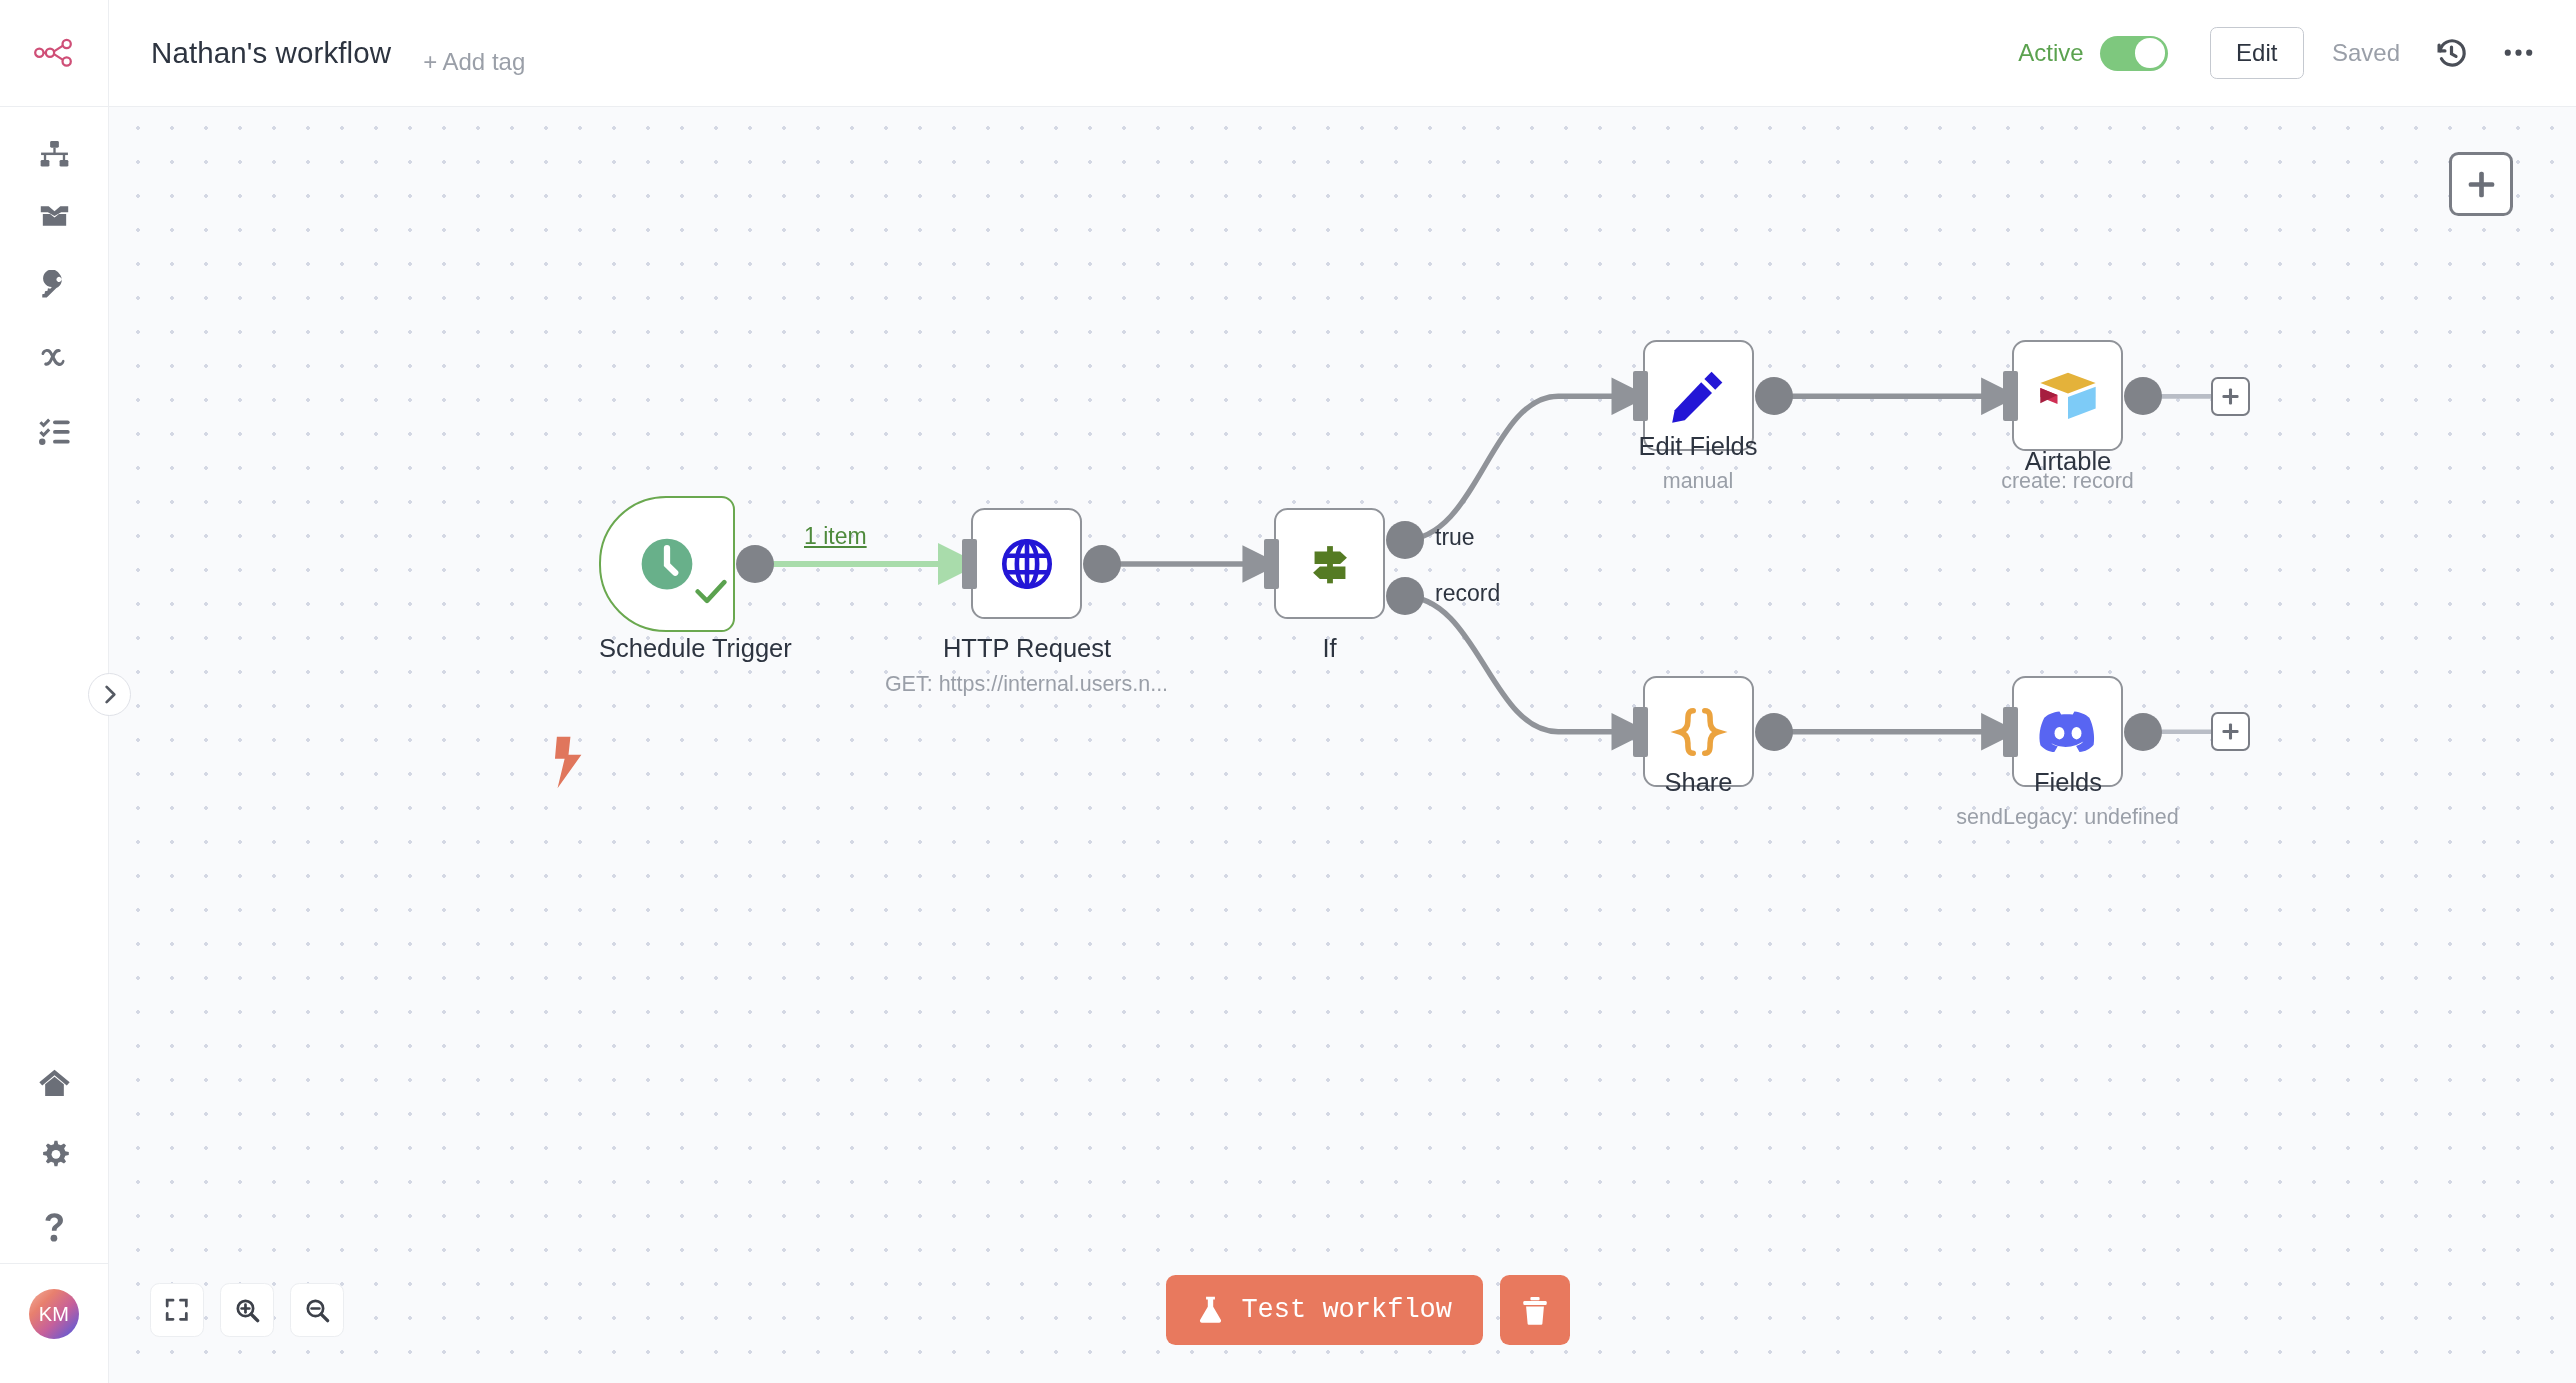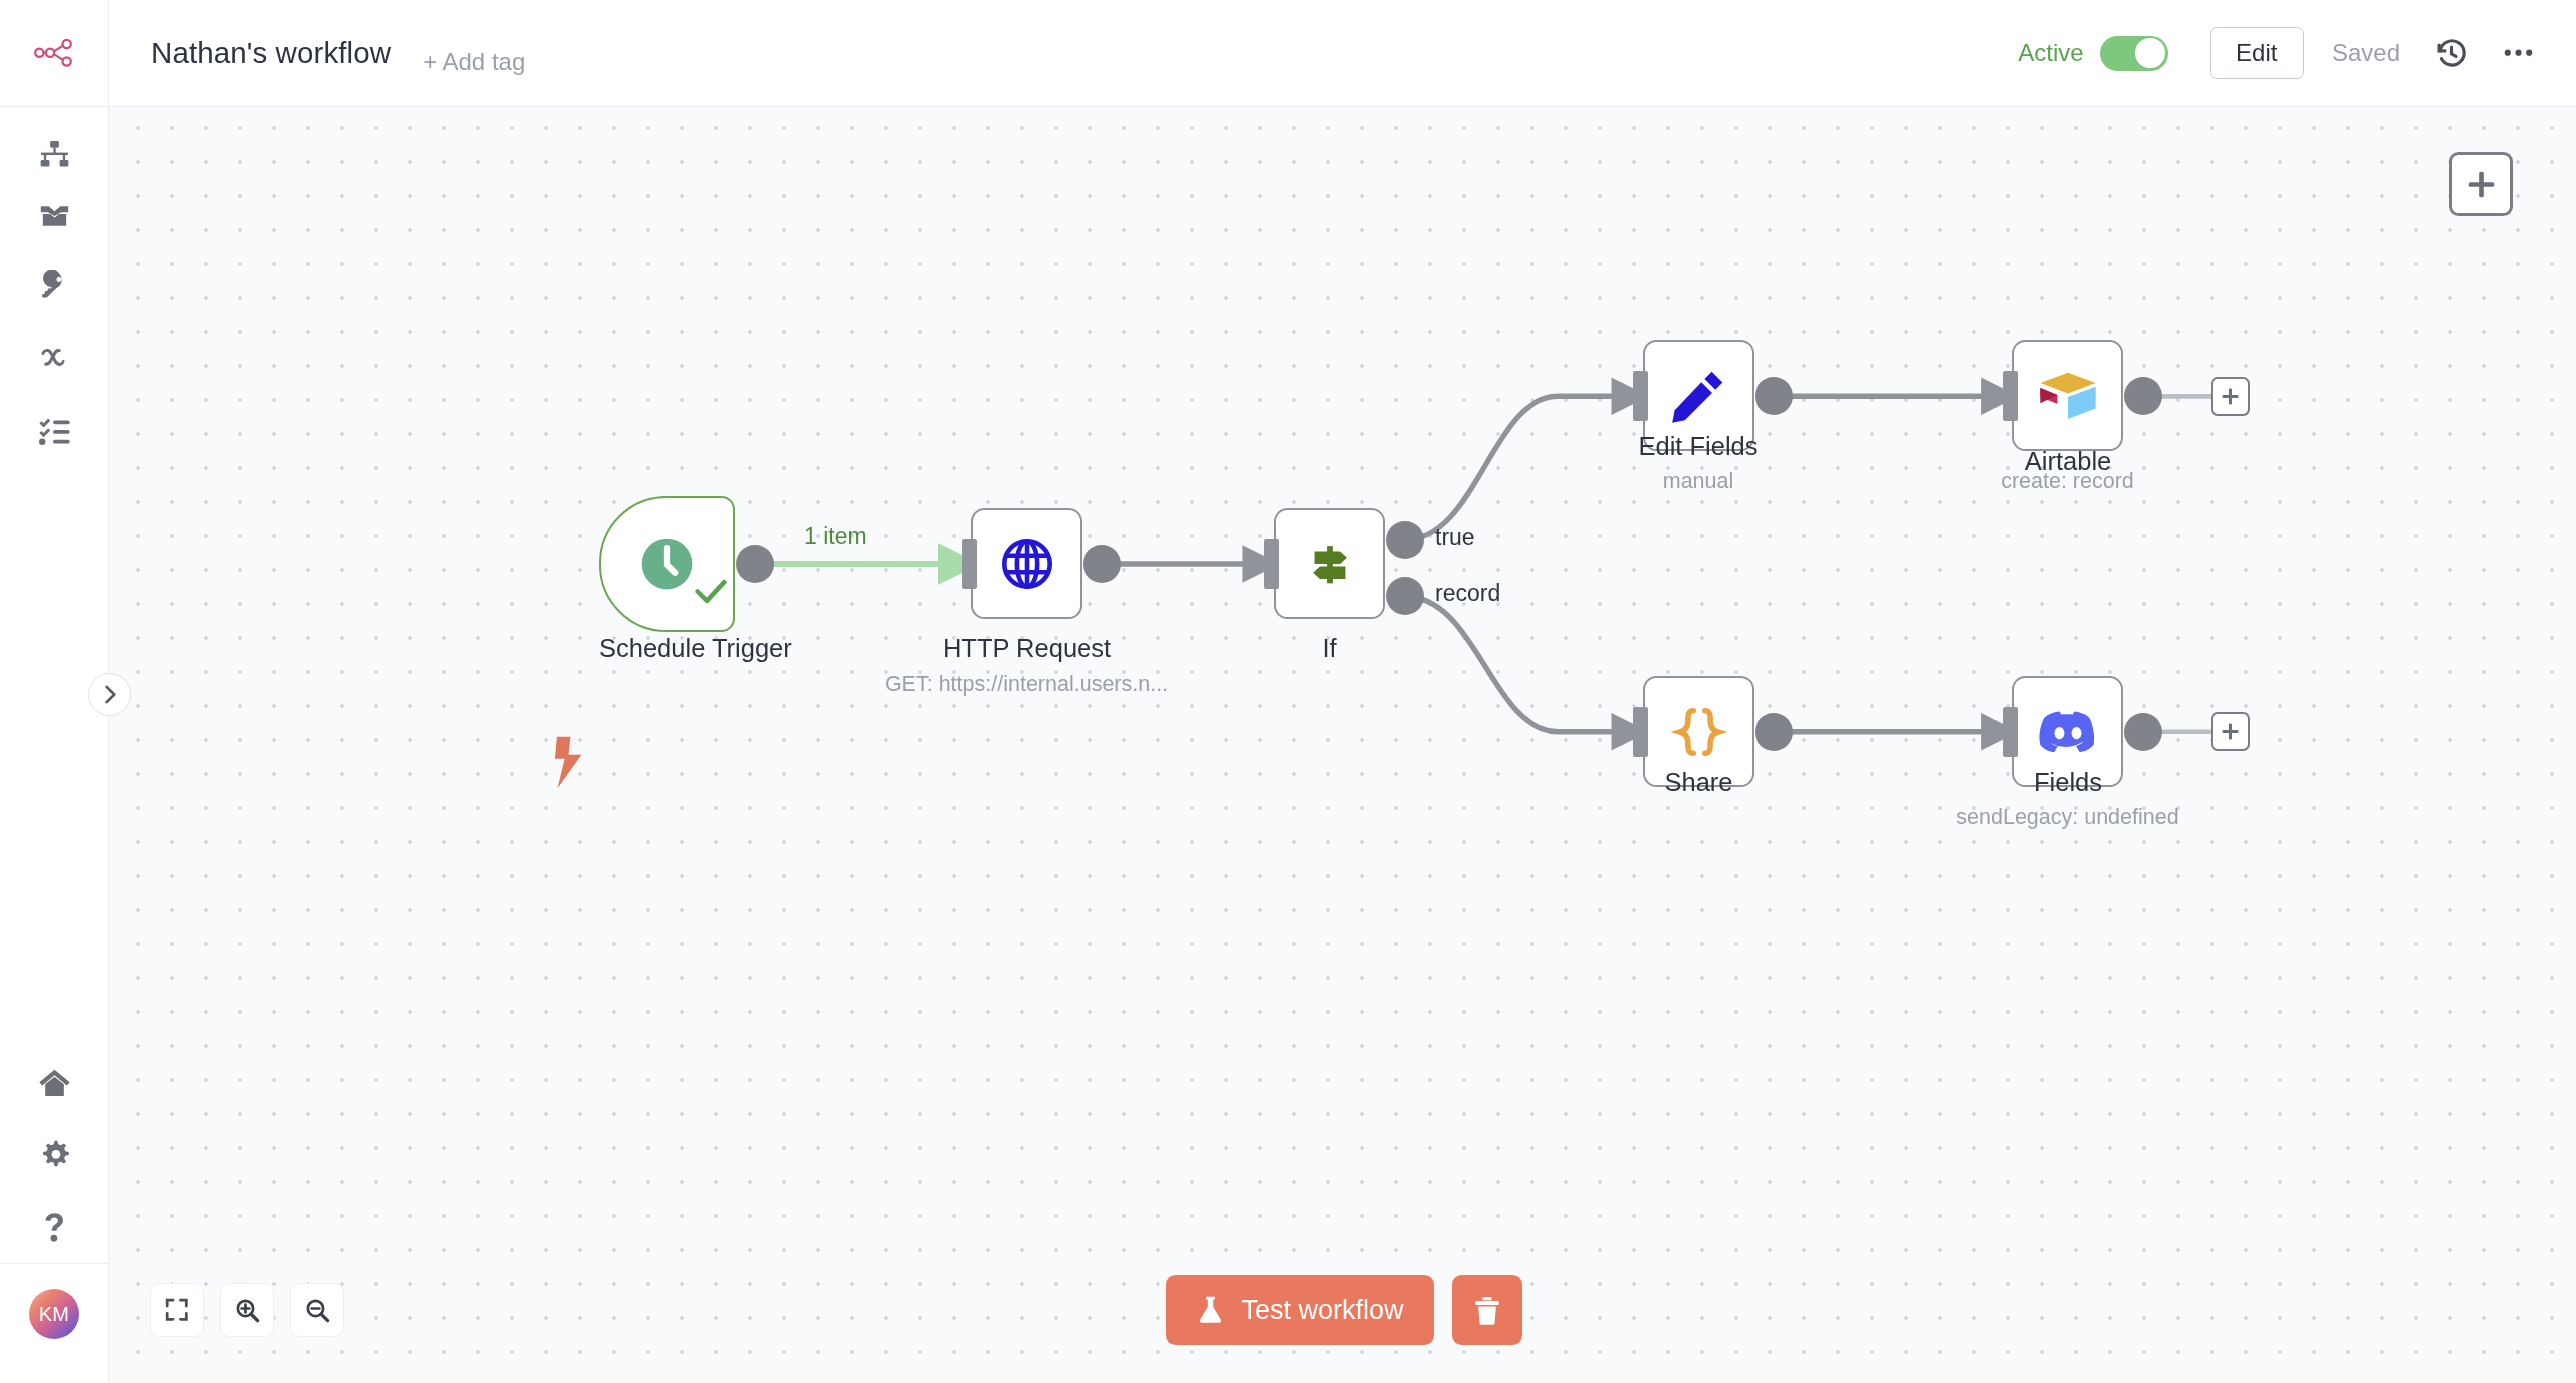--- a/index.html
+++ b/index.html
@@ -150,21 +150,21 @@
   .zoom-btn {
     width: 54px; height: 54px; background: #fff; border: 1.3px solid #eceef1; border-radius: 9.4px;
     display: flex; align-items: center; justify-content: center; cursor: pointer;
   }
   .bottom-actions {
     position: absolute; left: 1166px; top: 1275px; display: flex; gap: 17.4px; z-index: 30;
   }
   .test-btn {
     background: #e8795e; color: #fff; border: none; border-radius: 9.4px;
     height: 70px; padding: 0 31px; display: flex; align-items: center; gap: 17.4px;
-    font-size: 27px; cursor: pointer; font-family: Liberation Sans, sans-serif;
+    font-size: 27px; cursor: pointer; font-family: Liberation Mono, monospace;
   }
   .trash-btn {
     background: #e8795e; border: none; border-radius: 9.4px; width: 70px; height: 70px;
     display: flex; align-items: center; justify-content: center; cursor: pointer;
   }
 </style>
 </head>
 <body>
 
 <div id="app">
@@ -320,21 +320,21 @@
         </svg>
       </div>
     </div>
     <div class="port-out" style="left:627px; top:438px;"></div>
     <div class="check-mark" style="left:586px; top:471px;">
       <svg width="32" height="27" viewBox="0 0 24 20" fill="none" stroke="#5ba24f" stroke-width="3.4" stroke-linecap="round" stroke-linejoin="round">
         <polyline points="2,10 9,17 22,3"></polyline>
       </svg>
     </div>
     <div class="node-label" style="left:490px; top:527px; width:136px;">Schedule Trigger</div>
-    <div class="edge-label green" style="left:695px; top:416px;">1 item</div>
+    <div class="edge-label green" style="left:695px; top:416px;text-decoration:underline;">1 item</div>
 
     <div class="port-in" style="left:853px; top:432px;"></div>
     <div class="node" style="left:862px; top:401px; width:111px; height:111px;">
       <div class="node-inner">
         <svg width="58" height="58" viewBox="0 0 24 24" fill="none" stroke="#2316d6" stroke-width="1.9">
           <circle cx="12" cy="12" r="9.4"></circle>
           <ellipse cx="12" cy="12" rx="4.2" ry="9.4"></ellipse>
           <line x1="2.7" y1="8.6" x2="21.3" y2="8.6"></line>
           <line x1="2.7" y1="15.4" x2="21.3" y2="15.4"></line>
           <line x1="12" y1="2.6" x2="12" y2="21.4"></line>

